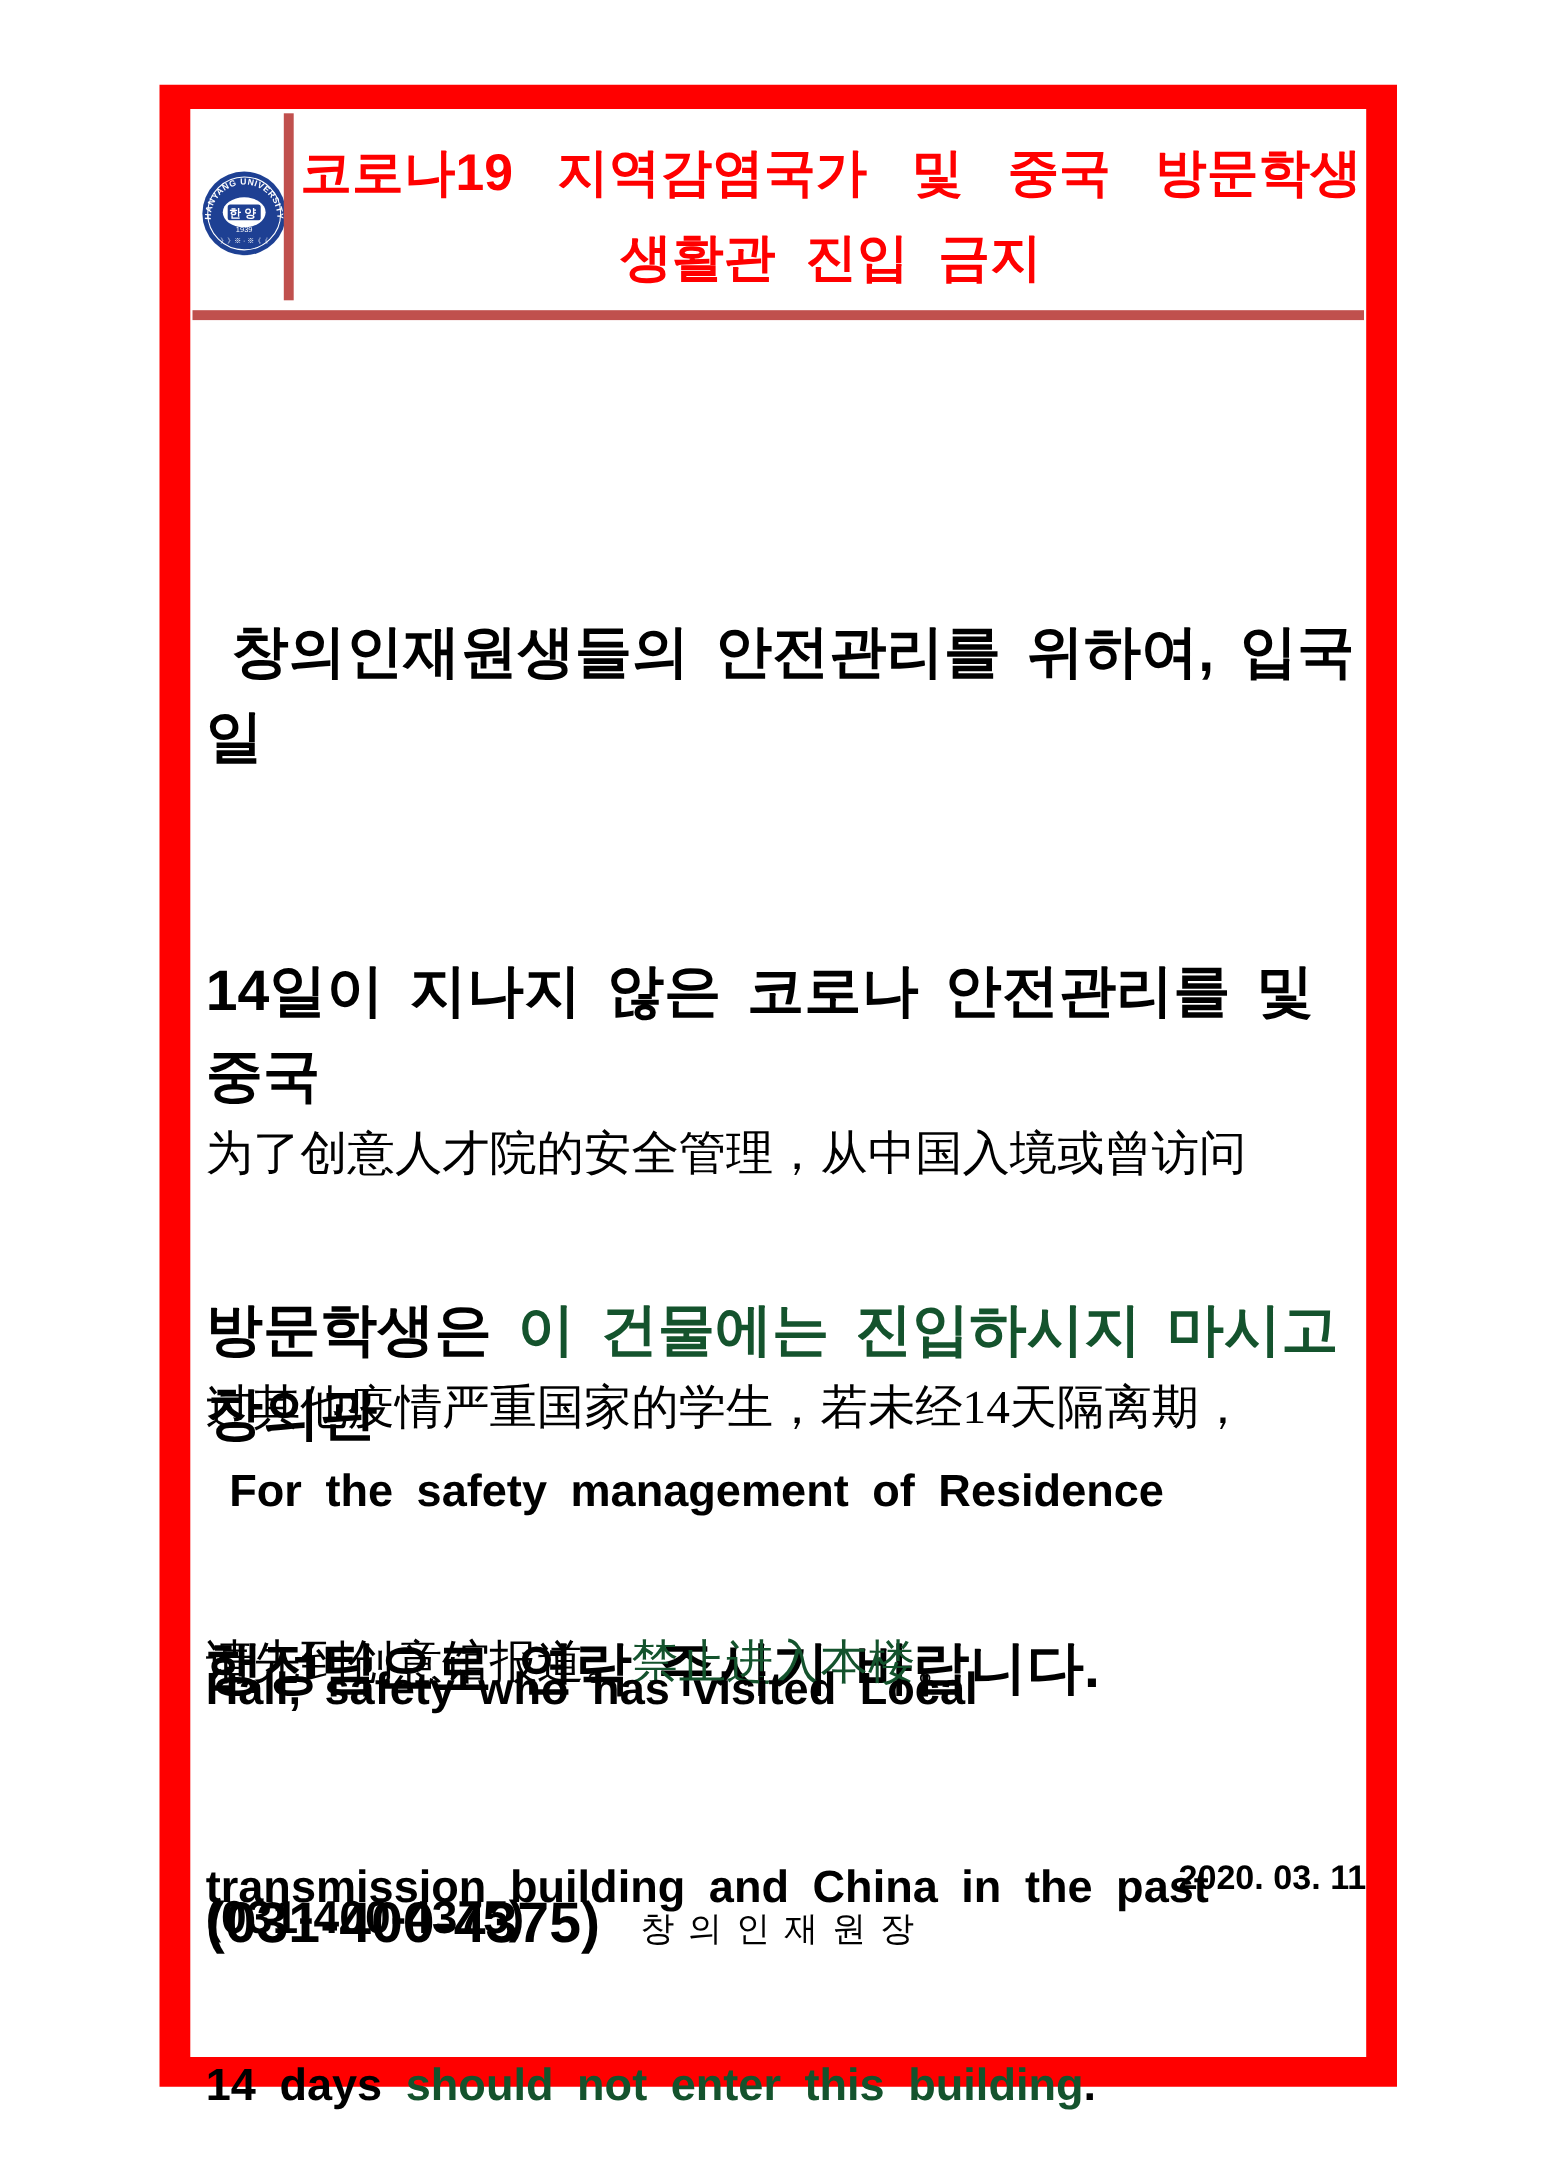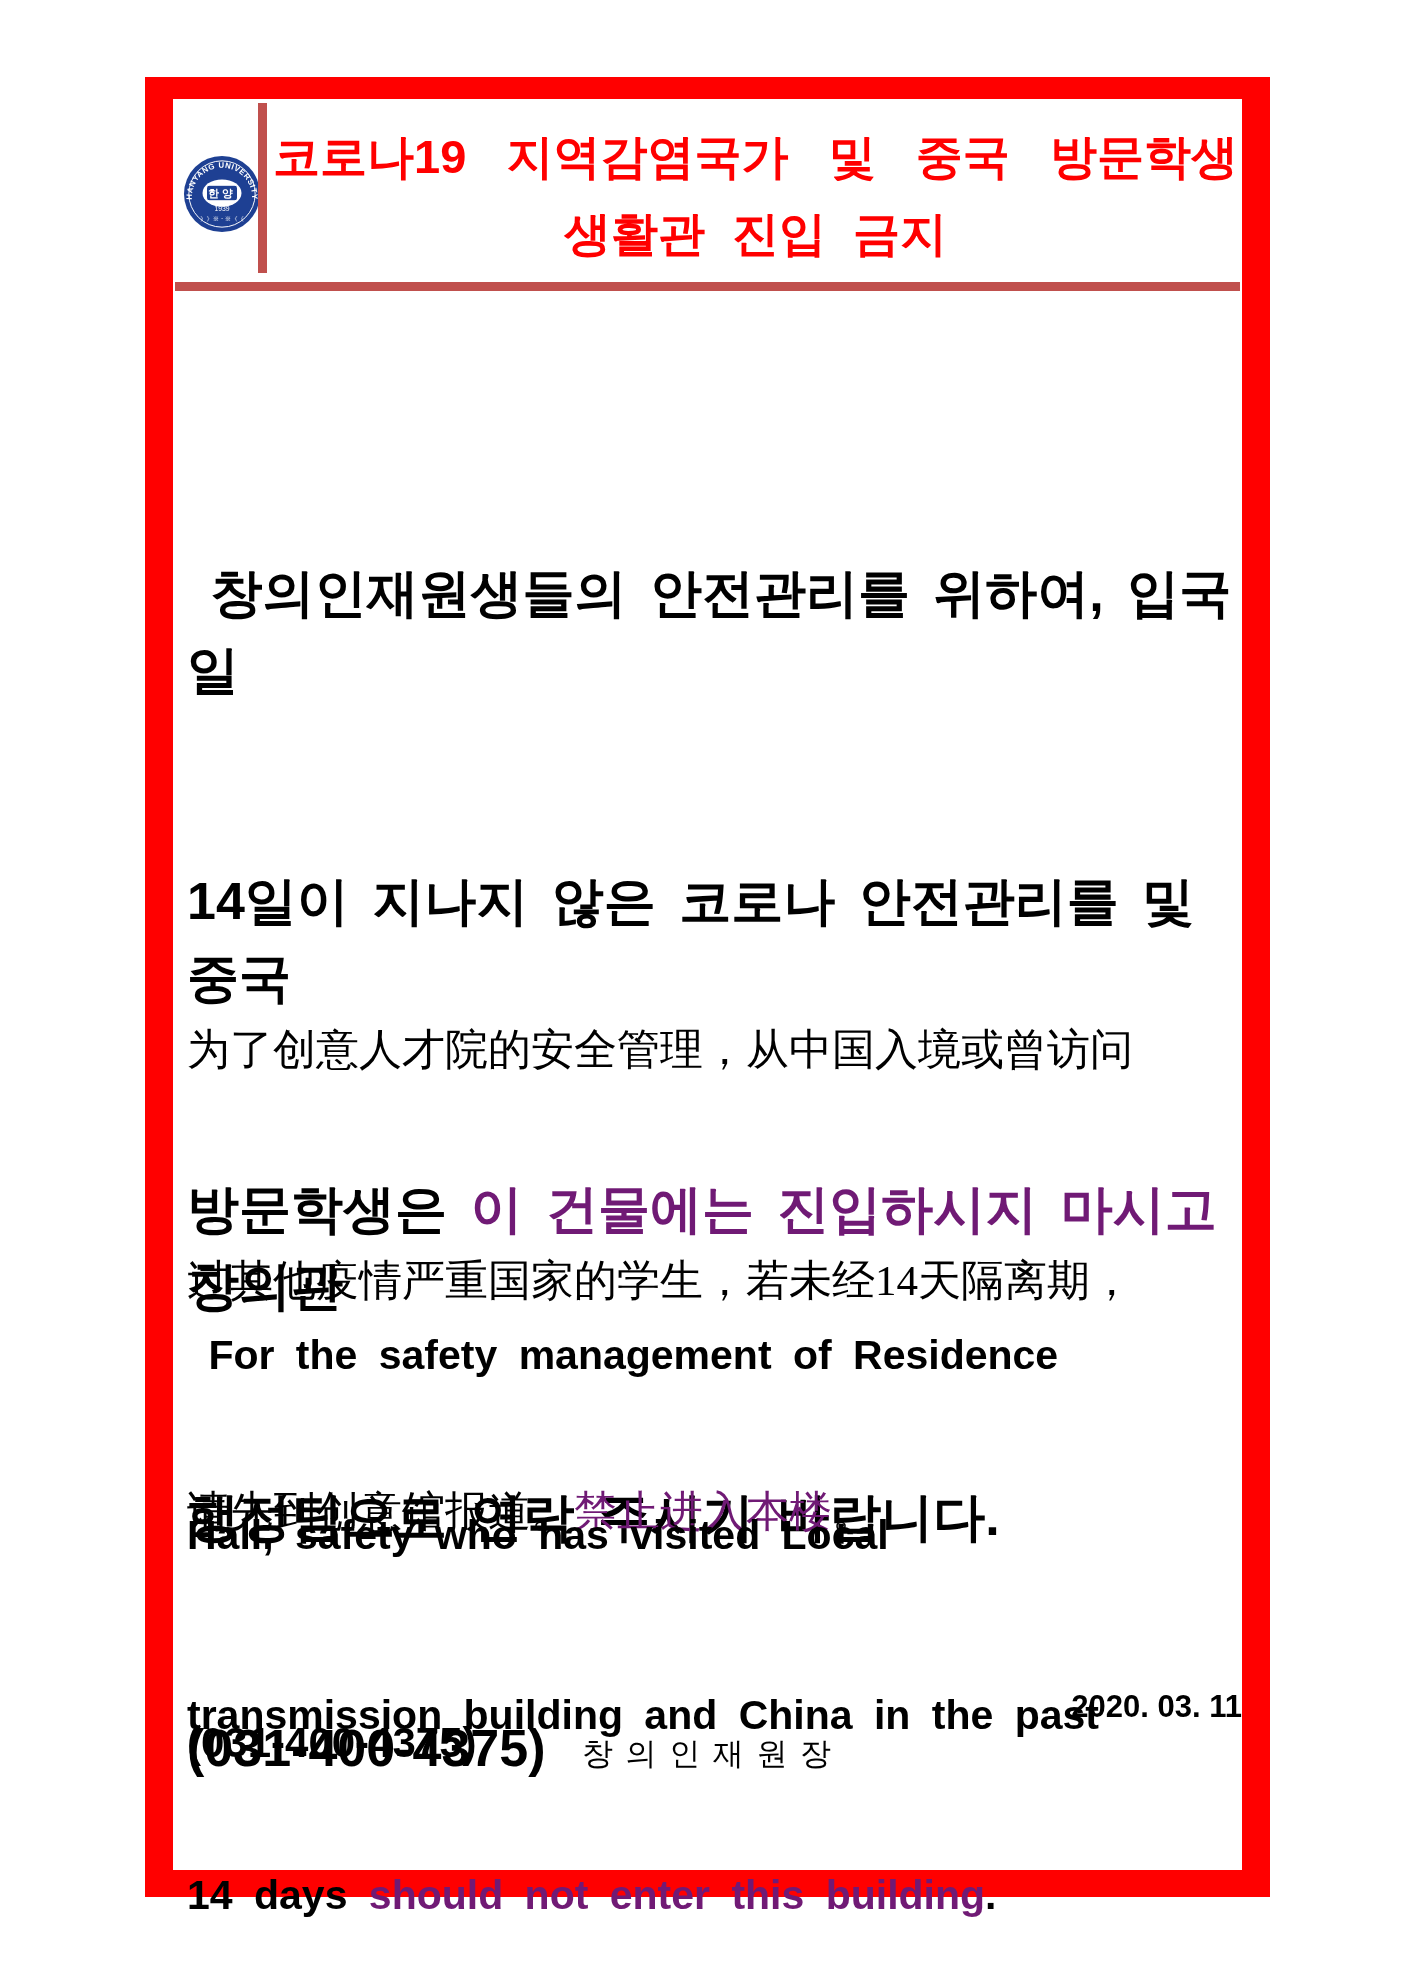--- a/index.html
+++ b/index.html
@@ -21,21 +21,21 @@
     position:absolute;left:100px;top:19px;width:965px;
     color:#FF0000;font-weight:800;font-size:47px;line-height:77px;
     white-space:normal;
   }
   .title .t1{text-align:justify;text-align-last:justify;}
   .title .t2{text-align:center;word-spacing:14px;}
   .divider{position:absolute;left:2px;top:183px;width:1065px;height:9px;background:#C0504D;}
 
   
   .para{position:absolute;left:14px;width:1045px;white-space:pre-wrap;color:#000;}
-  .para .red{color:#701a75;}
+  .para .red{color:#14532d;}
   .ko{top:302px;font-size:52px;line-height:77px;font-weight:bold;word-spacing:9px;}
   .zh{top:758px;font-size:43px;line-height:77px;font-weight:normal;
       font-family:"Liberation Serif", serif;word-spacing:2px;}
   .zh .phone{font-family:"Liberation Sans", sans-serif;font-weight:bold;font-size:42px;}
   .en{top:1106px;font-size:41px;line-height:60px;font-weight:bold;word-spacing:10px;}
 
   .date{position:absolute;left:0;top:1590px;width:100%;text-align:right;
         font-size:31px;font-weight:bold;color:#000;}
   .sign{position:absolute;left:0;top:1634px;width:100%;text-align:center;
         font-size:31px;letter-spacing:2px;color:#000;}

